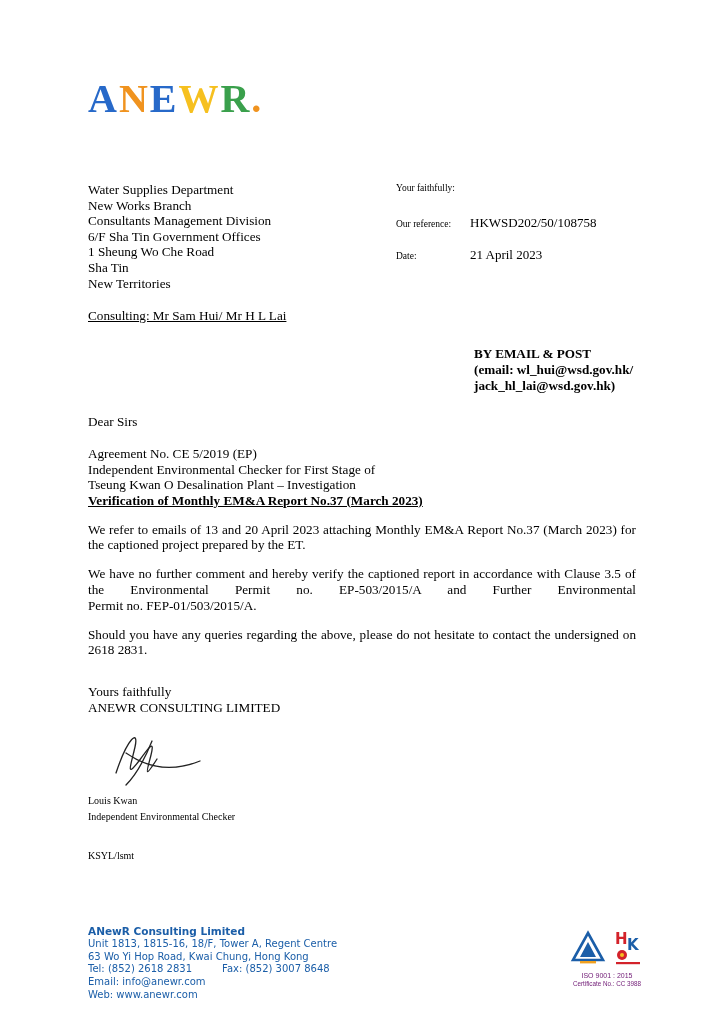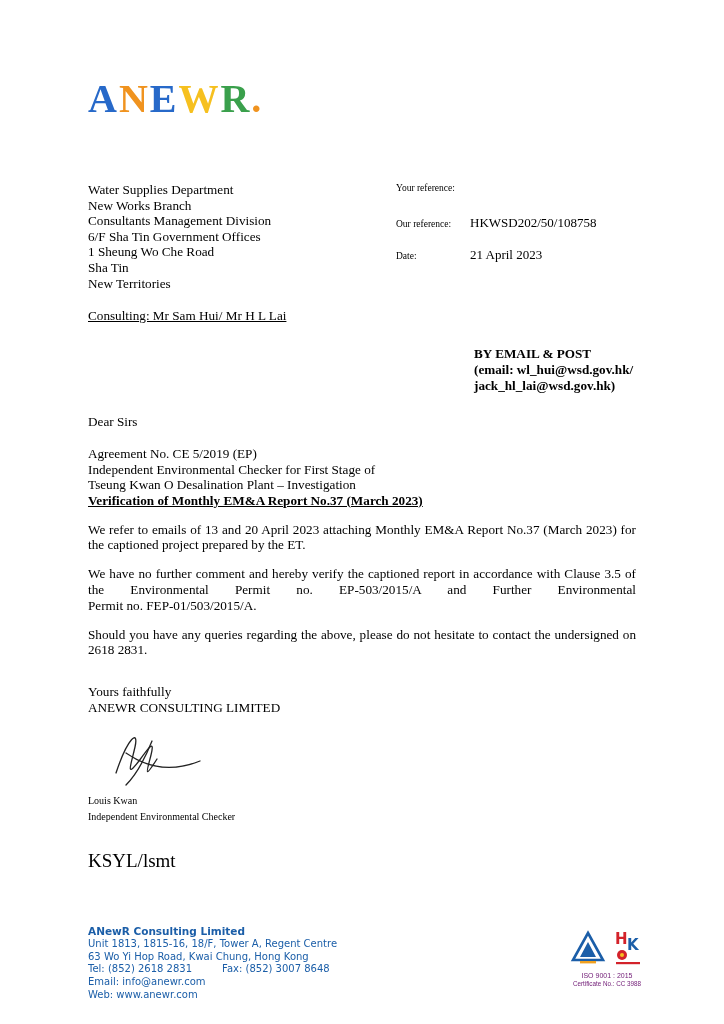--- a/index.html
+++ b/index.html
@@ -38,21 +38,21 @@
   .subject .u { text-decoration: underline; font-weight: bold; }
 
   .para { margin-top: 13px; font-size: 13.2px; line-height: 15.8px; }
   .para .jl { text-align: justify; text-align-last: justify; }
 
   .closing { margin-top: 26px; font-size: 13.2px; line-height: 15.6px; }
 
   .signature { margin: 10px 0 0 18px; height: 62px; }
 
   .signatory { font-size: 10px; line-height: 15.6px; margin-top: 6px; }
-  .initials { margin-top: 26px; font-size: 19px; }
+  .initials { margin-top: 26px; font-size: 10px; }
 
   
   .footer {
     position: absolute; left: 88px; top: 921px;
     font-family: "DejaVu Sans", sans-serif;
     font-size: 10px; line-height: 12.8px;
     color: var(--footer-blue, #1b5ea8);
   }
   .footer .co { font-weight: 700; font-size: 10.5px; }
   .footer .gap { display: inline-block; width: 30px; }
@@ -78,21 +78,21 @@
         <div>Water Supplies Department</div>
         <div>New Works Branch</div>
         <div>Consultants Management Division</div>
         <div>6/F Sha Tin Government Offices</div>
         <div>1 Sheung Wo Che Road</div>
         <div>Sha Tin</div>
         <div>New Territories</div>
       </div>
       <div class="refs">
         <div class="ref-row">
-          <span class="ref-label">Your reference:</span>
+          <span class="ref-label">Your faithfully:</span>
           <span class="ref-value"></span>
         </div>
         <div class="ref-row">
           <span class="ref-label">Our reference:</span>
           <span class="ref-value">HKWSD202/50/108758</span>
         </div>
         <div class="ref-row">
           <span class="ref-label">Date:</span>
           <span class="ref-value">21 April 2023</span>
         </div>

